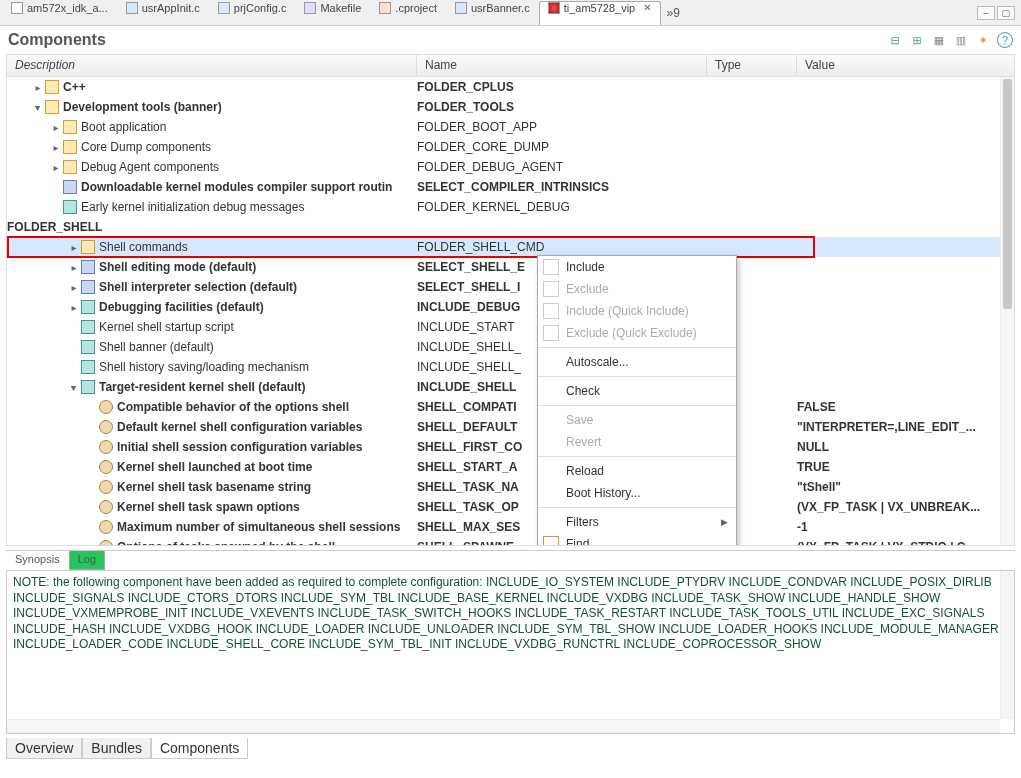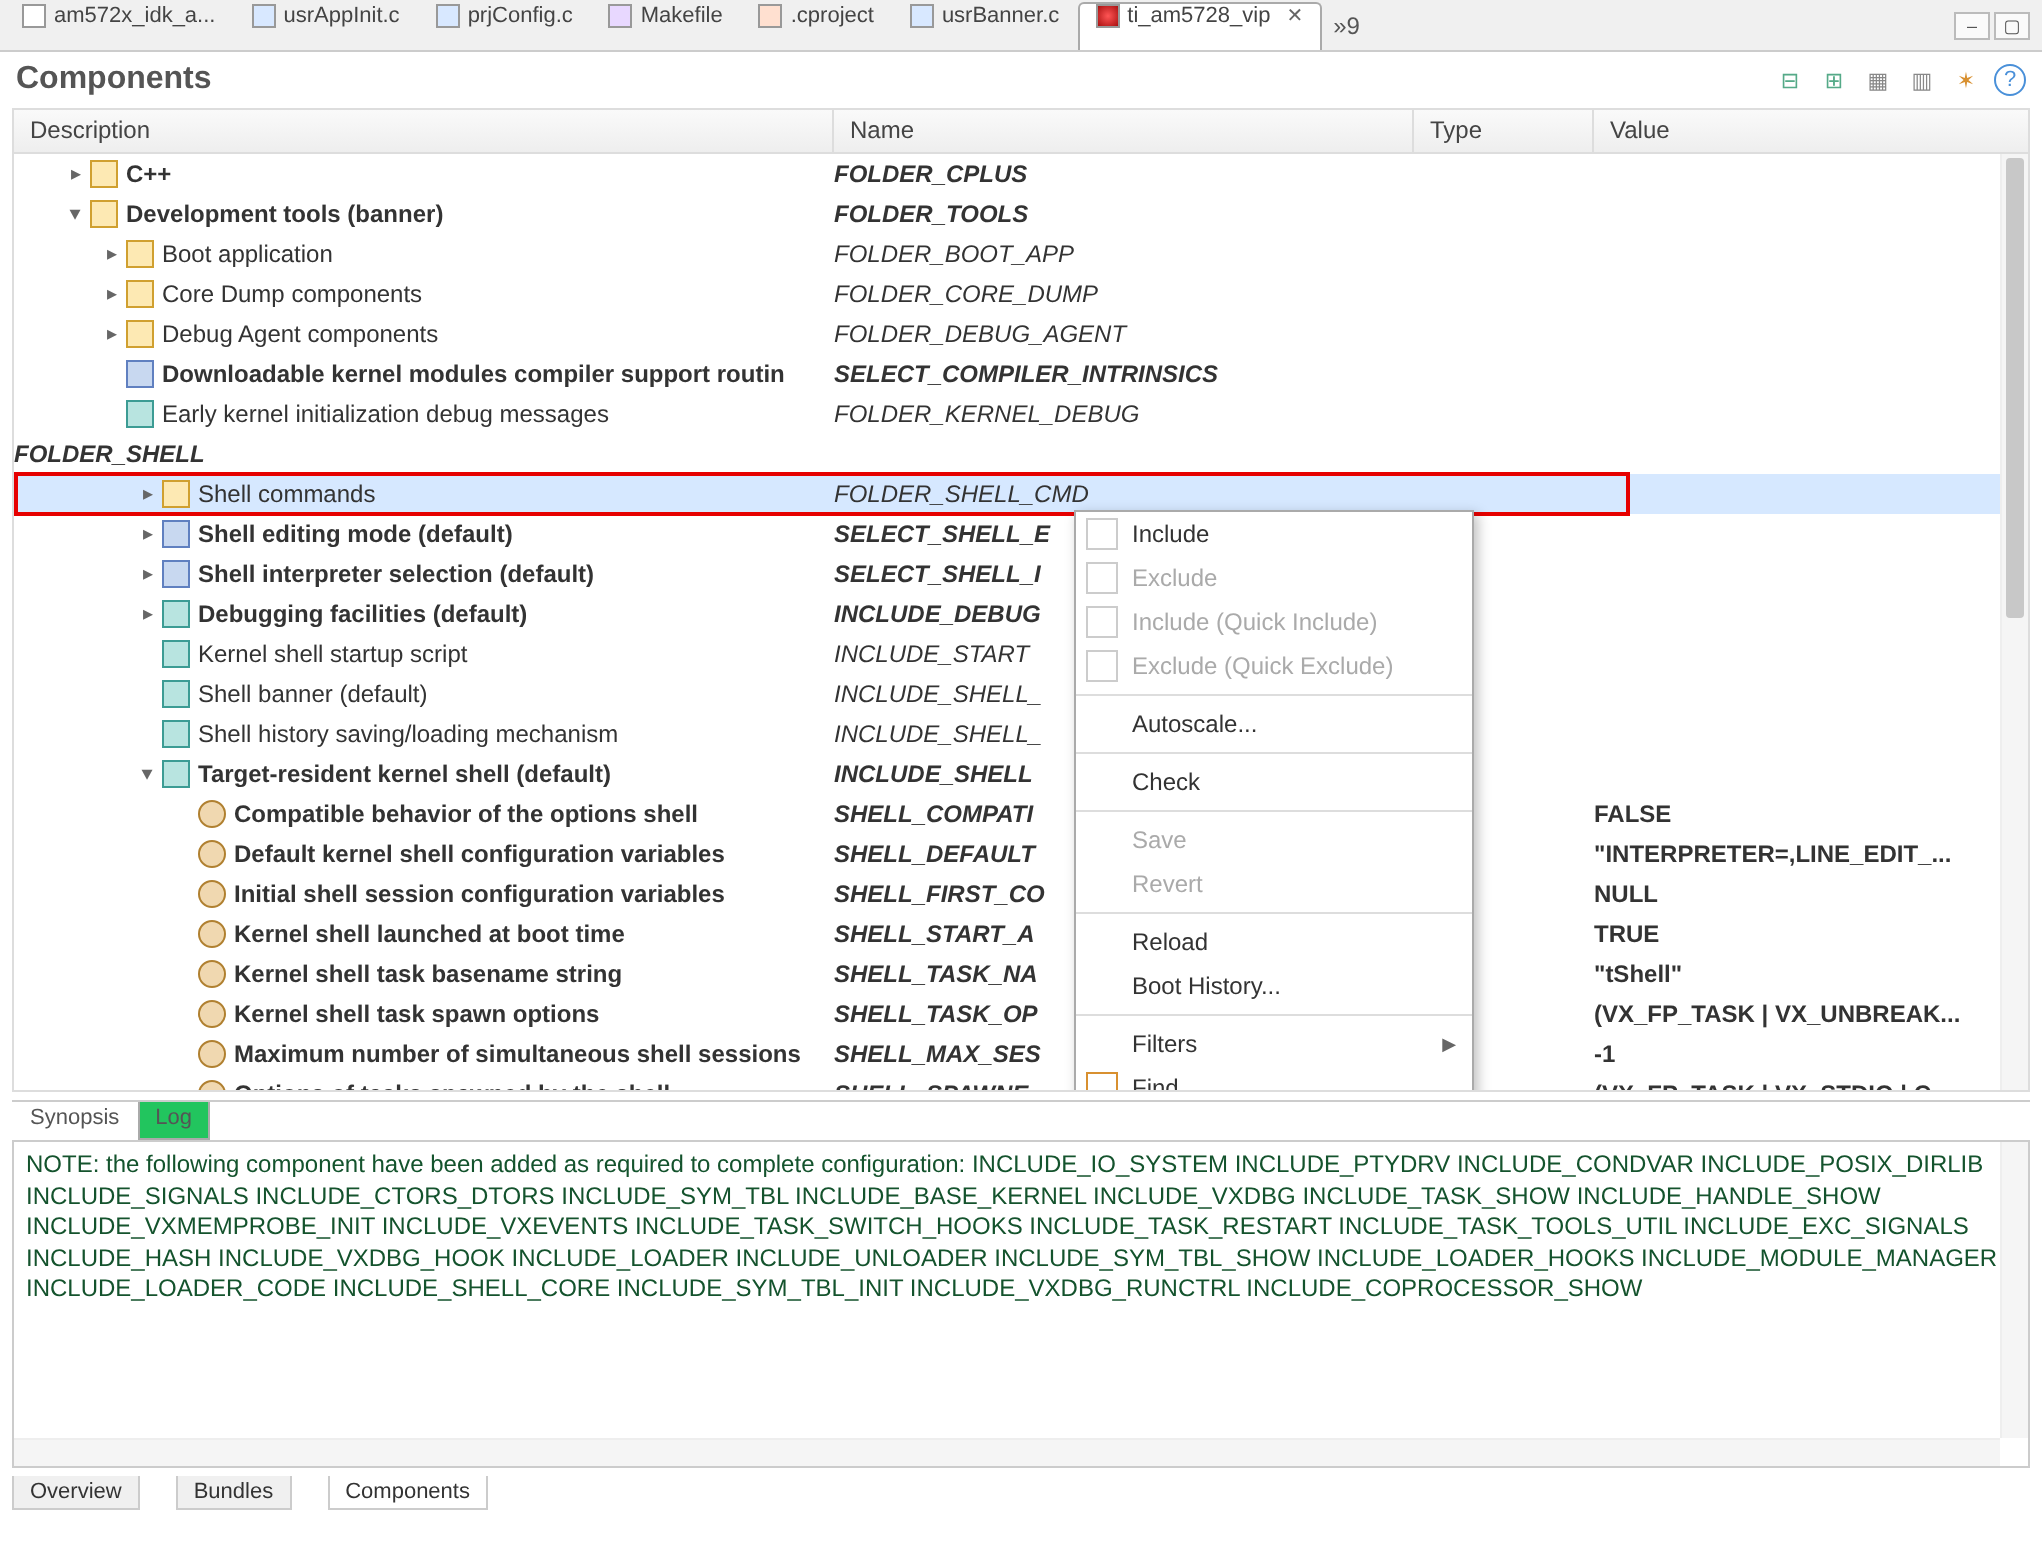--- a/index.html
+++ b/index.html
@@ -85,21 +85,21 @@
     background: linear-gradient(#fafafa, #eee);
     border-bottom: 1px solid #ddd;
     height: 22px;
     font-size: 12px;
     color: #444;
   }
   .th {
     padding: 3px 8px;
     border-right: 1px solid #ddd;
   }
-  .th.desc { width: 410px; }
+  .th.desc { width: 410px; font-style: italic; }
   .th.name { width: 290px; }
   .th.type { width: 90px; }
   .th.value { flex: 1; border-right: none; }
   .tree-body {
     position: absolute;
     top: 22px; left:0; right:0; bottom:0;
     overflow-y: hidden;
   }
   .scrollbar-v {
     position:absolute; right:0; top:22px; bottom:0; width:14px;
@@ -109,21 +109,21 @@
     position:absolute; top:2px; left:2px; right:2px;
     background:#c8c8c8; border-radius:2px;
   }
   .row {
     display: flex; height: 20px; align-items: center;
     font-size: 12px;
     white-space: nowrap;
   }
   .row.highlighted { background: #d6e8ff; }
   .row .c-desc { width: 410px; display:flex; align-items:center; overflow:hidden; }
-  .row .c-name { width: 290px; overflow:hidden;font-style:italic; }
+  .row .c-name { width: 290px; overflow:hidden; }
   .row .c-type { width: 90px; overflow:hidden; }
   .row .c-value{ flex:1; overflow:hidden; padding-right:14px;}
   .arrow {
     width: 14px; height:14px;
     display:inline-flex; align-items:center; justify-content:center;
     color:#666; font-size:10px;
   }
   .arrow.exp::before { content:"▾"; transform: scaleX(1.1);}
   .arrow.col::before { content:"▸"; }
   .arrow.none { visibility:hidden; }
@@ -181,21 +181,21 @@
   }
   .log-panel .log-scroll-h {
     position:absolute; left:0; right:14px; bottom:0; height:14px;
     background:#f5f5f5; border-top:1px solid #eee;
   }
   .log-panel .log-scroll-v {
     position:absolute; right:0; top:0; bottom:14px; width:14px;
     background:#f5f5f5; border-left:1px solid #eee;
   }
   .footer-tabs {
-    display:flex; margin:4px 6px 0 6px; font-size:11px;gap:18px;
+    display:flex; margin:4px 6px 0 6px; font-size:14px;
   }
   .ftab {
     padding:2px 8px; border:1px solid #ccc; border-top:none;
     background:#f0f0f0; color:#333; cursor:pointer;
   }
   .ftab.active { background:#fff; }
   .file-icon { width:12px;height:12px; display:inline-block; }
 </style>
 </head>
 <body>

